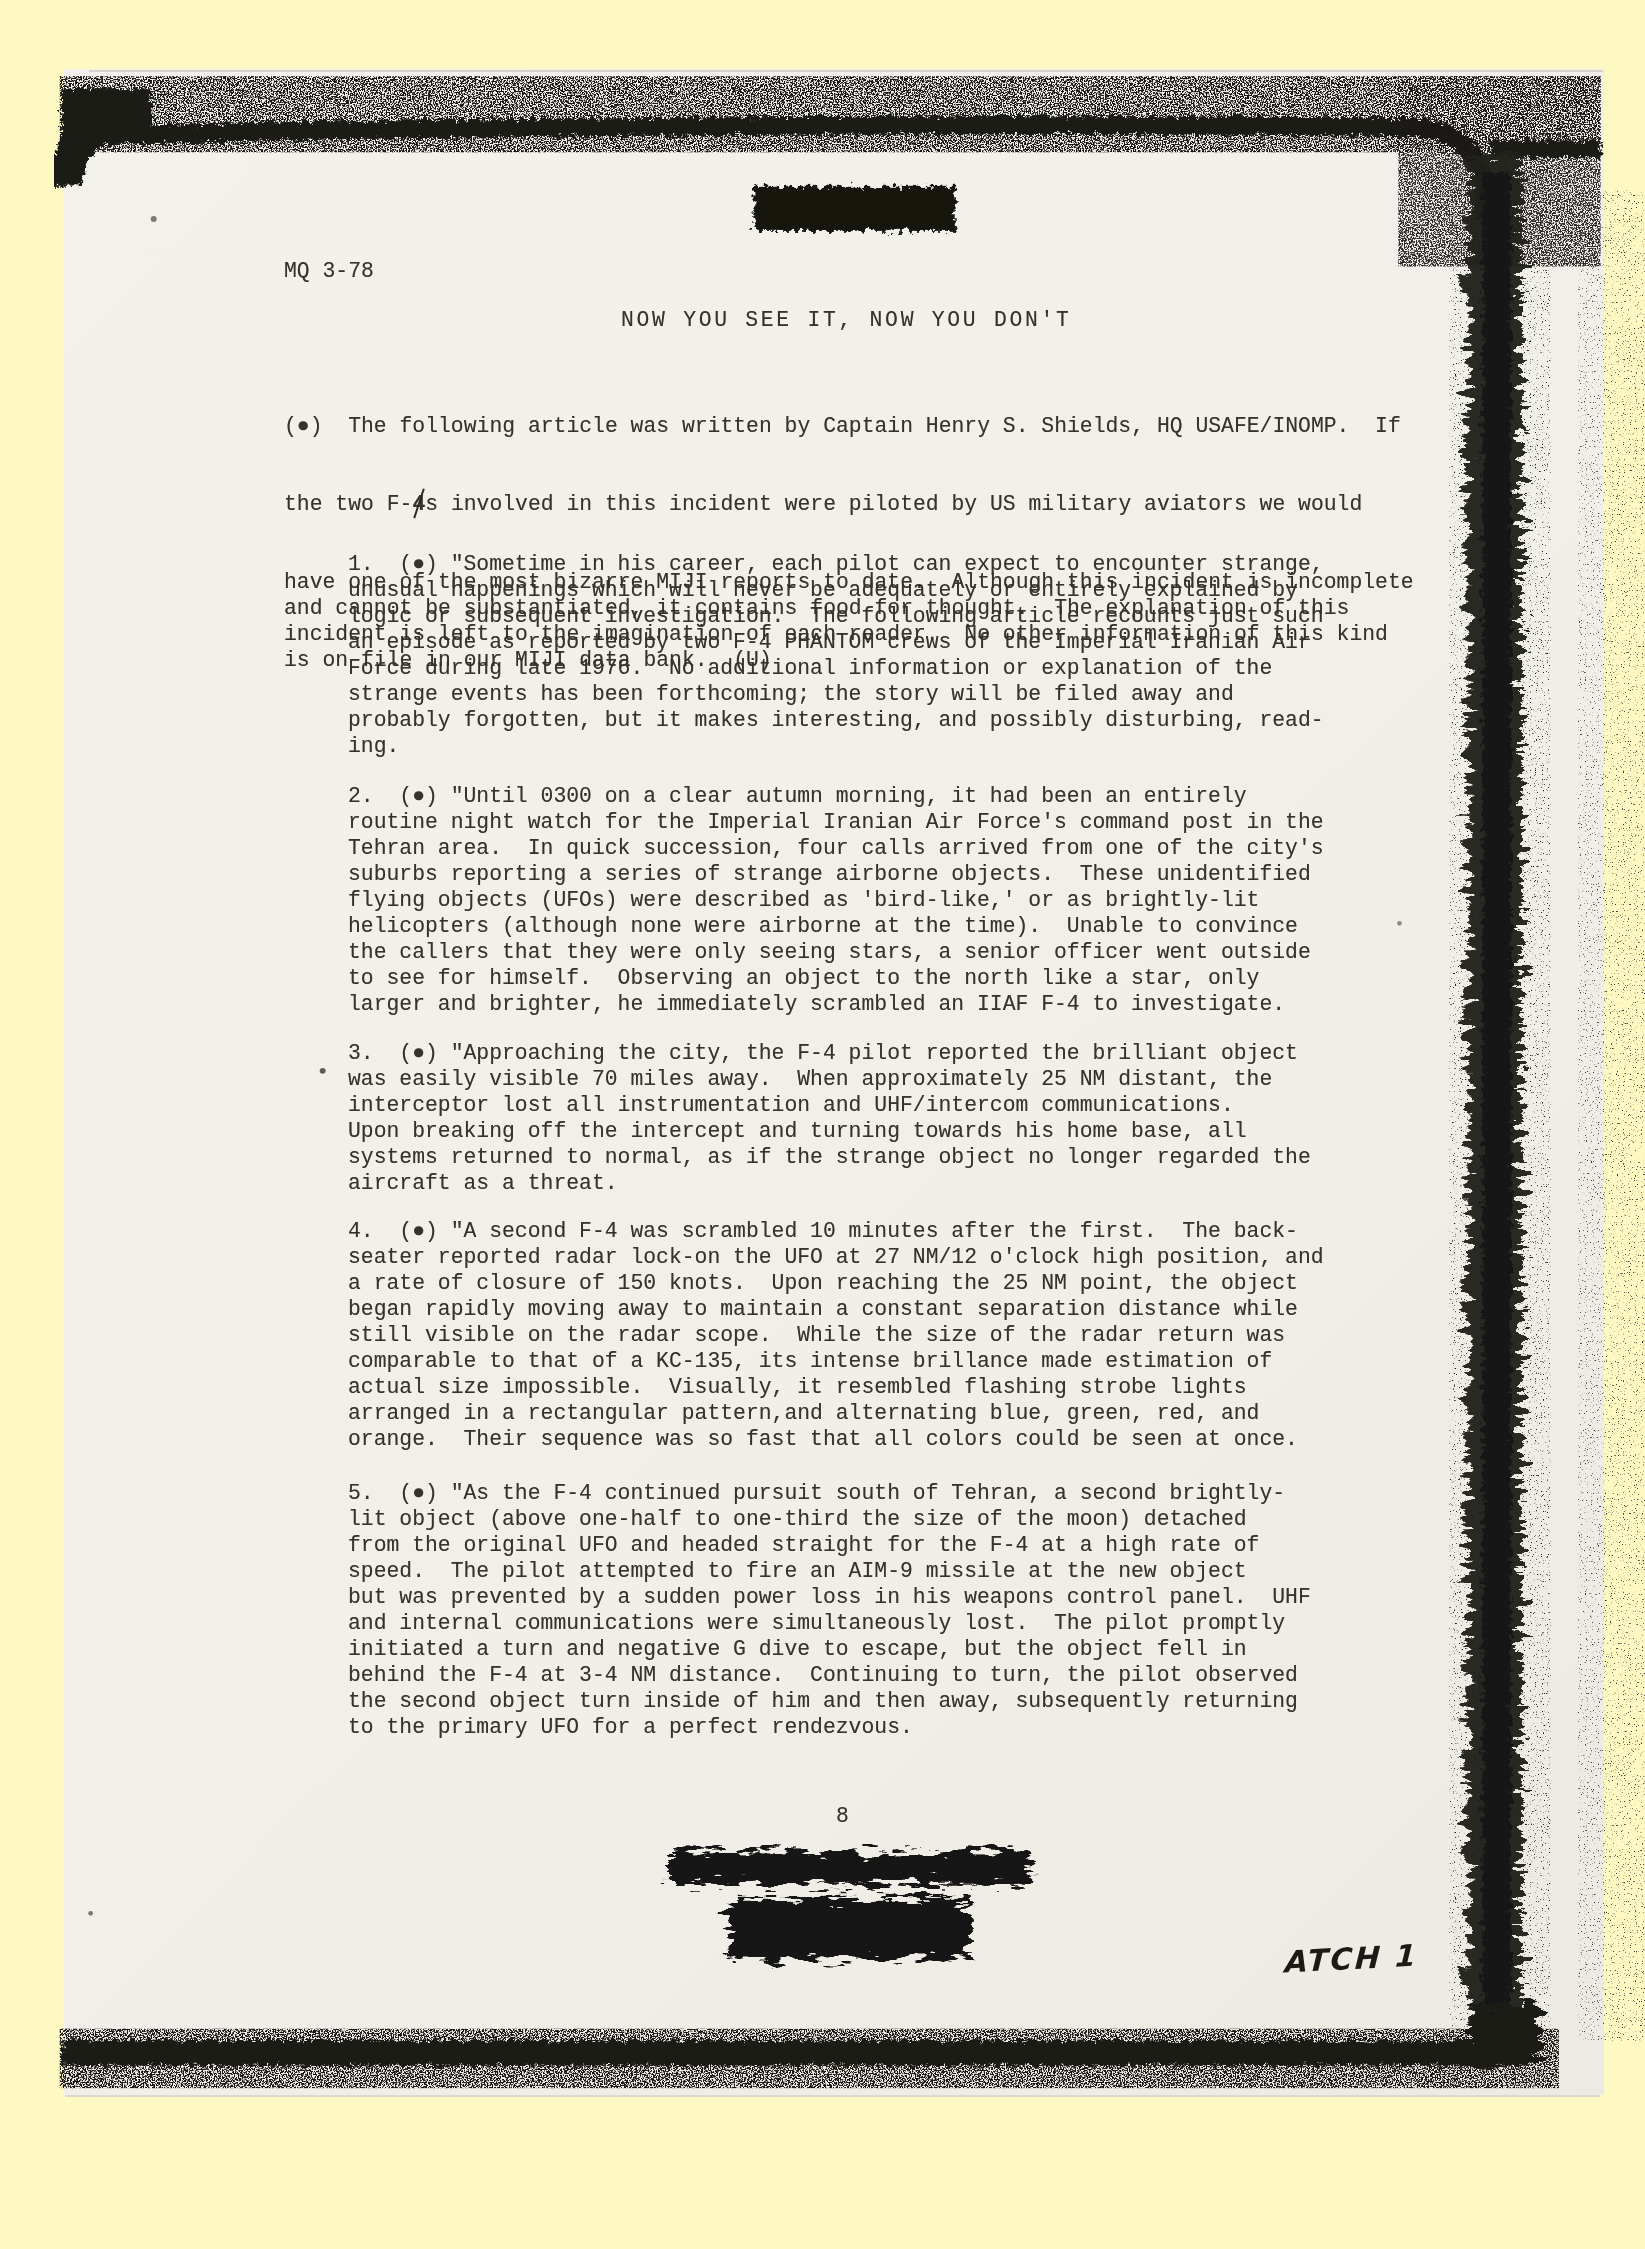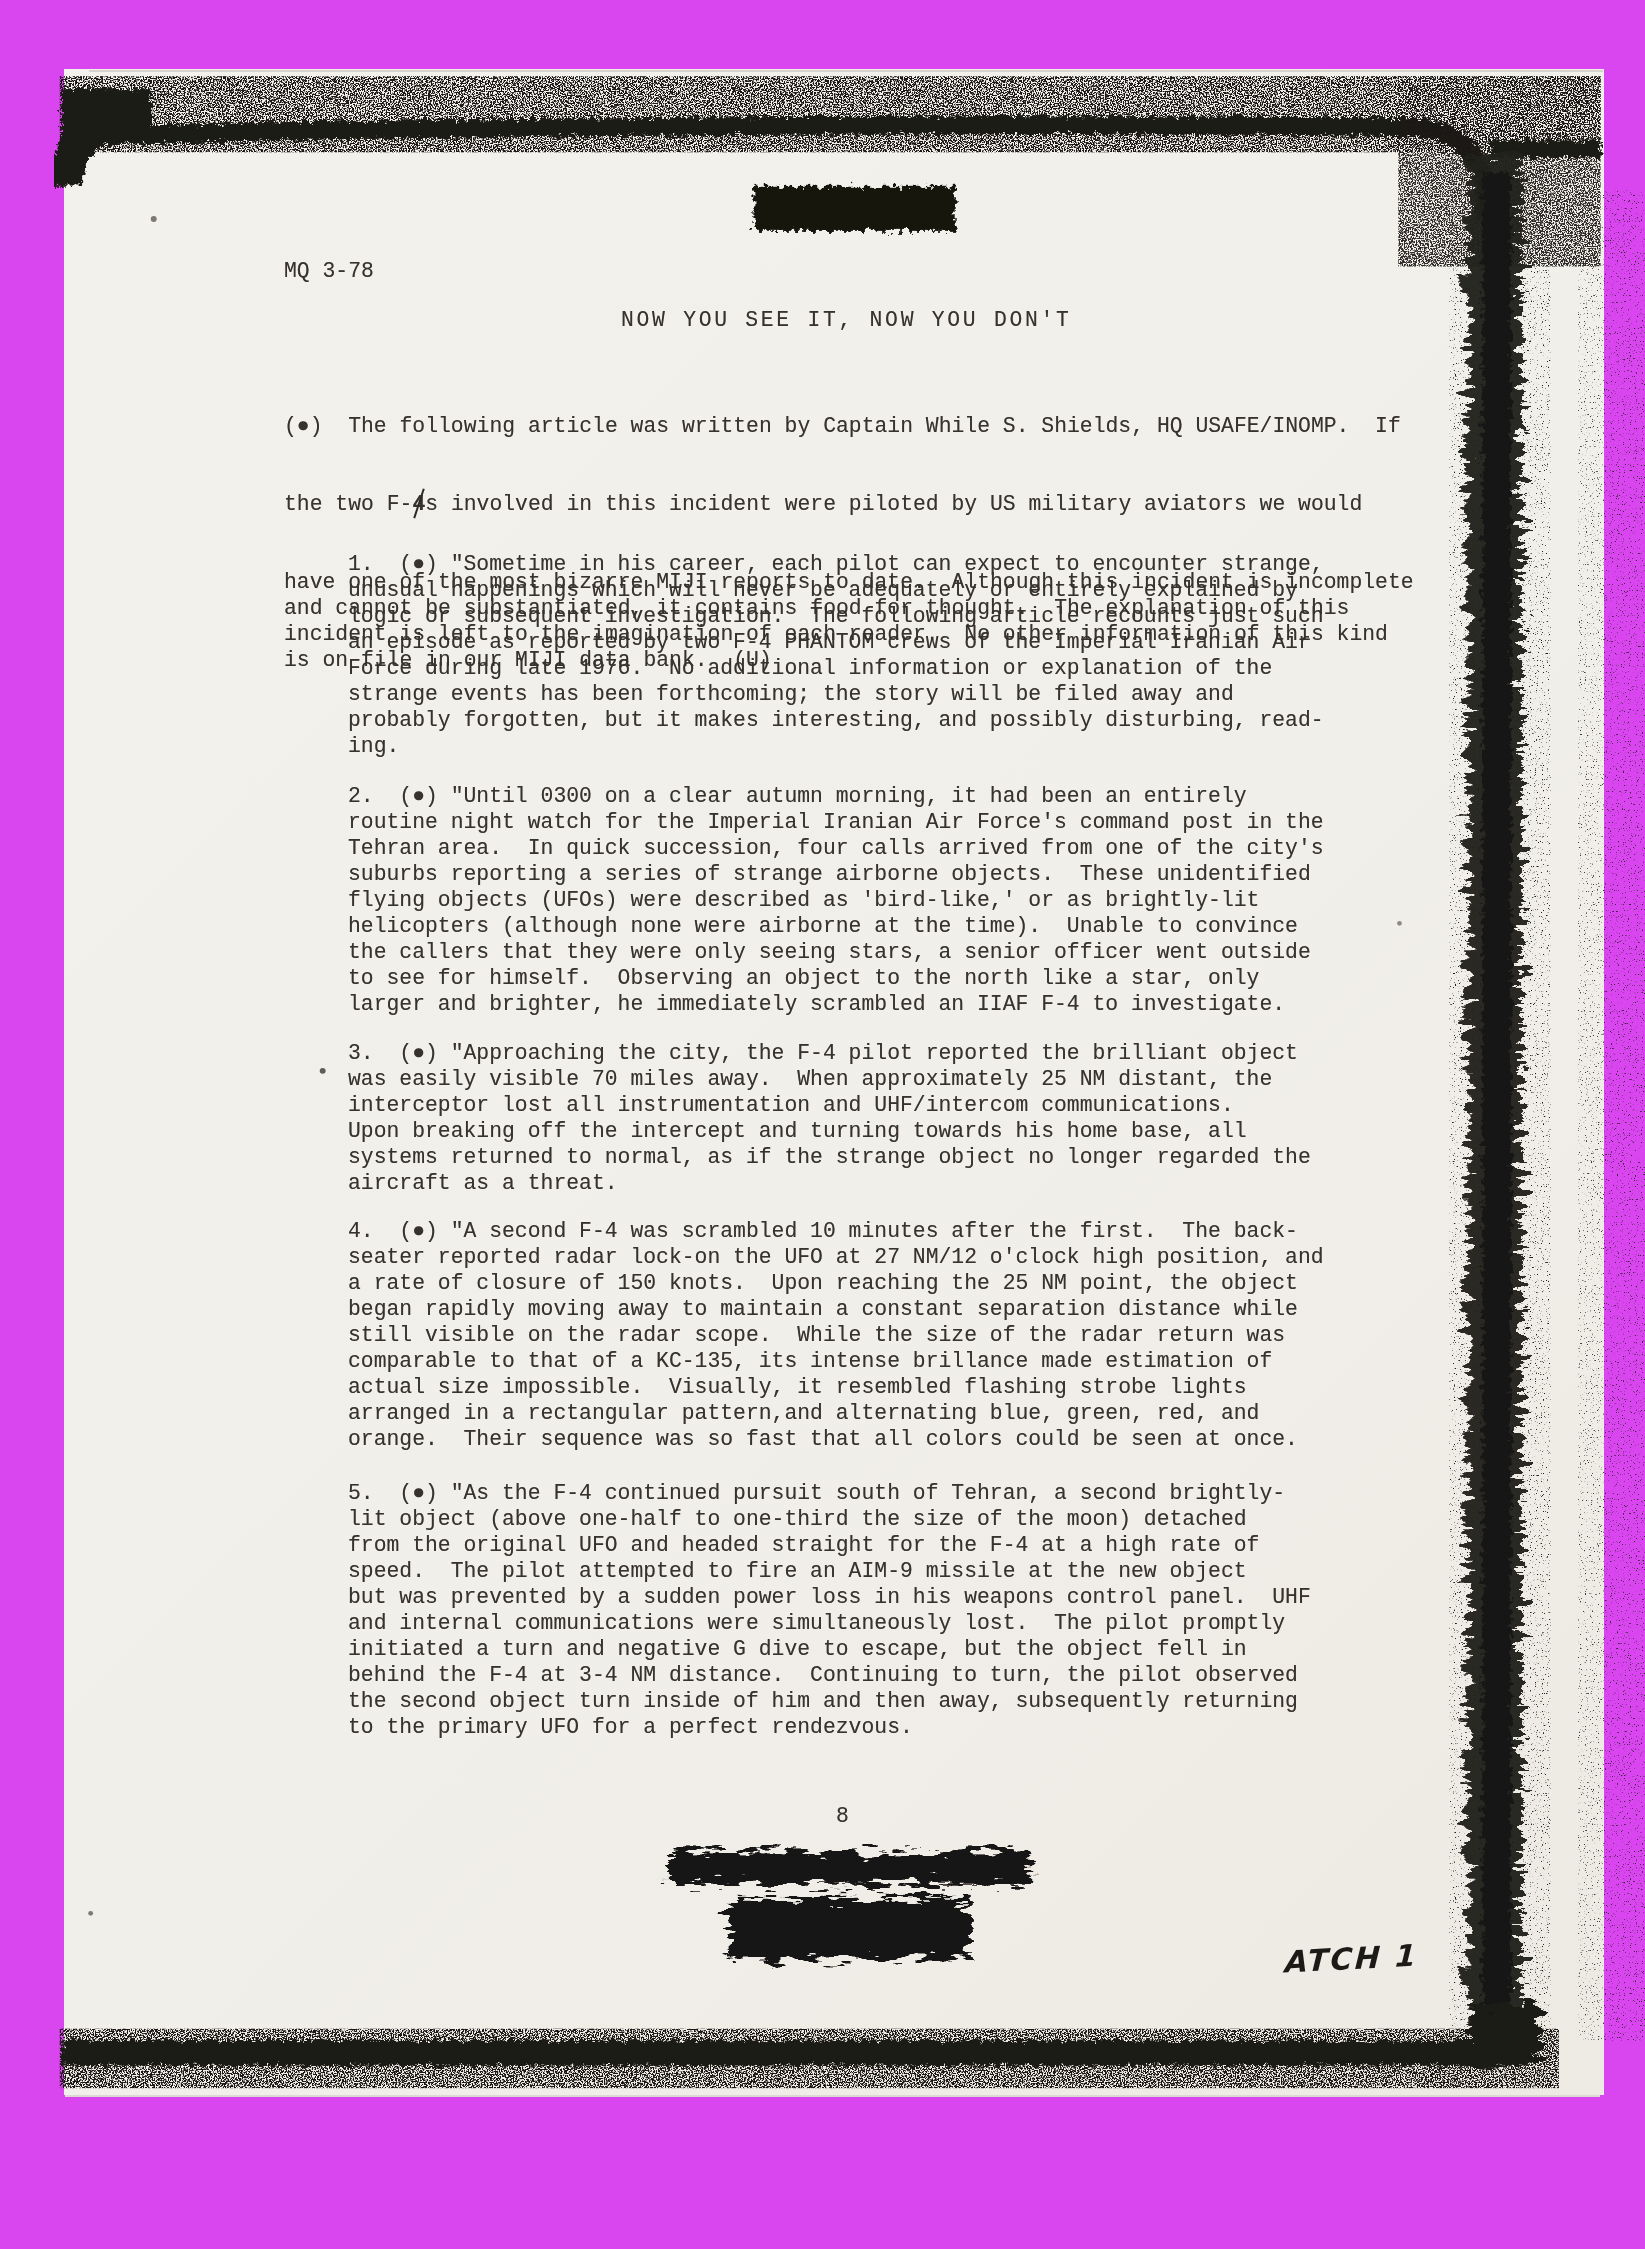--- a/index.html
+++ b/index.html
@@ -1,16 +1,16 @@
 <!DOCTYPE html>
 <html style="font-size:9.5px"><head>
 <meta charset="utf-8">
 <style>
   html,body{margin:0;padding:0;background:#f8f7f4;}
-  #canvas{position:relative;width:1646px;height:2250px;background:#d946ef;overflow:hidden;
+  #canvas{position:relative;width:1646px;height:2250px;background:#fef9c3;overflow:hidden;
           font-family:"Liberation Mono",monospace;}
   #page{position:absolute;left:64px;top:69px;width:1540px;height:2026px;
         background:linear-gradient(135deg,#f3f1ec 0%,#f1efe9 55%,#edeae3 100%);}
   #page-edge-top{position:absolute;left:89px;top:70px;width:1514px;height:1.8px;background:#d6d3cc;}
   #page-edge-bottom{position:absolute;left:65px;top:2095px;width:1535px;height:1.8px;background:#dcd9d2;}
   #artifacts{position:absolute;left:0;top:0;width:1646px;height:2250px;pointer-events:none;}
   .tw{position:absolute;color:#37322c;font-size:21.4px;line-height:26px;white-space:pre;
       text-shadow:0 0 0.6px rgba(45,40,33,.38);}
   .line{white-space:pre;}
   .lines{display:contents;}
@@ -87,21 +87,21 @@
     <circle cx="258" cy="368" r="5" fill="#4a463f" opacity="0.7"></circle>
     <circle cx="542" cy="1800" r="5" fill="#3a3631" opacity="0.8"></circle>
     <circle cx="152" cy="3216" r="4" fill="#4a463f" opacity="0.7"></circle>
     <circle cx="2352" cy="1552" r="4" fill="#4a463f" opacity="0.6"></circle>
   </svg>
 
   <div class="tw" id="docnum">MQ 3-78</div>
   <div class="tw" id="title">NOW YOU SEE IT, NOW YOU DON'T</div>
 
   <div class="tw" id="intro">
-    <div class="line">(●)  The following article was written by Captain While S. Shields, HQ USAFE/INOMP.  If</div>
+    <div class="line">(●)  The following article was written by Captain Henry S. Shields, HQ USAFE/INOMP.  If</div>
     <div class="line"><span>the two F-</span><span class="struck">4</span><span>s involved in this incident were piloted by US military aviators we would</span></div>
     <div class="lines"><div class="line">have one of the most bizarre MIJI reports to date.  Although this incident is incomplete</div><div class="line">and cannot be substantiated, it contains food for thought.  The explanation of this</div><div class="line">incident is left to the imagination of each reader.  No other information of this kind</div><div class="line">is on file in our MIJI data bank.  (U)</div></div>
   </div>
 
   <div class="tw para" id="p1"><div class="line">1.  (●) "Sometime in his career, each pilot can expect to encounter strange,</div><div class="line">unusual happenings which will never be adequately or entirely explained by</div><div class="line">logic or subsequent investigation.  The following article recounts just such</div><div class="line">an episode as reported by two F-4 PHANTOM crews of the Imperial Iranian Air</div><div class="line">Force during late 1976.  No additional information or explanation of the</div><div class="line">strange events has been forthcoming; the story will be filed away and</div><div class="line">probably forgotten, but it makes interesting, and possibly disturbing, read-</div><div class="line">ing.</div></div>
   <div class="tw para" id="p2"><div class="line">2.  (●) "Until 0300 on a clear autumn morning, it had been an entirely</div><div class="line">routine night watch for the Imperial Iranian Air Force's command post in the</div><div class="line">Tehran area.  In quick succession, four calls arrived from one of the city's</div><div class="line">suburbs reporting a series of strange airborne objects.  These unidentified</div><div class="line">flying objects (UFOs) were described as 'bird-like,' or as brightly-lit</div><div class="line">helicopters (although none were airborne at the time).  Unable to convince</div><div class="line">the callers that they were only seeing stars, a senior officer went outside</div><div class="line">to see for himself.  Observing an object to the north like a star, only</div><div class="line">larger and brighter, he immediately scrambled an IIAF F-4 to investigate.</div></div>
   <div class="tw para" id="p3"><div class="line">3.  (●) "Approaching the city, the F-4 pilot reported the brilliant object</div><div class="line">was easily visible 70 miles away.  When approximately 25 NM distant, the</div><div class="line">interceptor lost all instrumentation and UHF/intercom communications.</div><div class="line">Upon breaking off the intercept and turning towards his home base, all</div><div class="line">systems returned to normal, as if the strange object no longer regarded the</div><div class="line">aircraft as a threat.</div></div>
   <div class="tw para" id="p4"><div class="line">4.  (●) "A second F-4 was scrambled 10 minutes after the first.  The back-</div><div class="line">seater reported radar lock-on the UFO at 27 NM/12 o'clock high position, and</div><div class="line">a rate of closure of 150 knots.  Upon reaching the 25 NM point, the object</div><div class="line">began rapidly moving away to maintain a constant separation distance while</div><div class="line">still visible on the radar scope.  While the size of the radar return was</div><div class="line">comparable to that of a KC-135, its intense brillance made estimation of</div><div class="line">actual size impossible.  Visually, it resembled flashing strobe lights</div><div class="line">arranged in a rectangular pattern,and alternating blue, green, red, and</div><div class="line">orange.  Their sequence was so fast that all colors could be seen at once.</div></div>
   <div class="tw para" id="p5"><div class="line">5.  (●) "As the F-4 continued pursuit south of Tehran, a second brightly-</div><div class="line">lit object (above one-half to one-third the size of the moon) detached</div><div class="line">from the original UFO and headed straight for the F-4 at a high rate of</div><div class="line">speed.  The pilot attempted to fire an AIM-9 missile at the new object</div><div class="line">but was prevented by a sudden power loss in his weapons control panel.  UHF</div><div class="line">and internal communications were simultaneously lost.  The pilot promptly</div><div class="line">initiated a turn and negative G dive to escape, but the object fell in</div><div class="line">behind the F-4 at 3-4 NM distance.  Continuing to turn, the pilot observed</div><div class="line">the second object turn inside of him and then away, subsequently returning</div><div class="line">to the primary UFO for a perfect rendezvous.</div></div>
 

